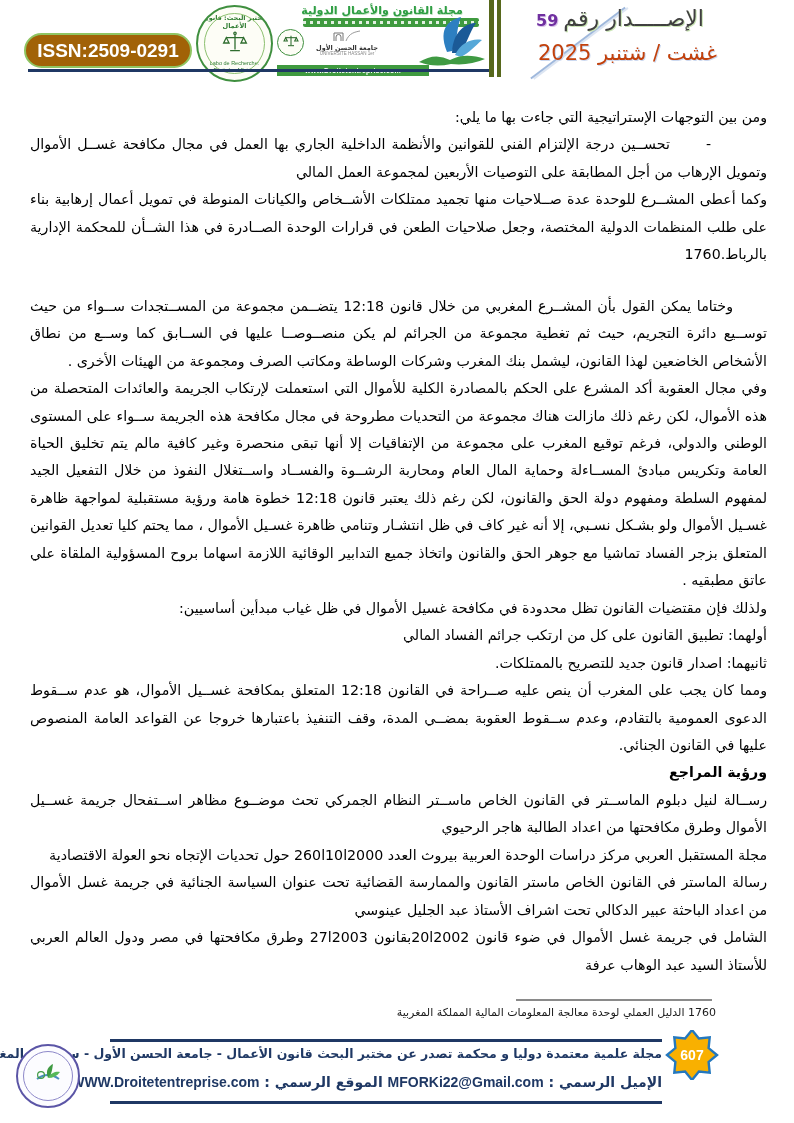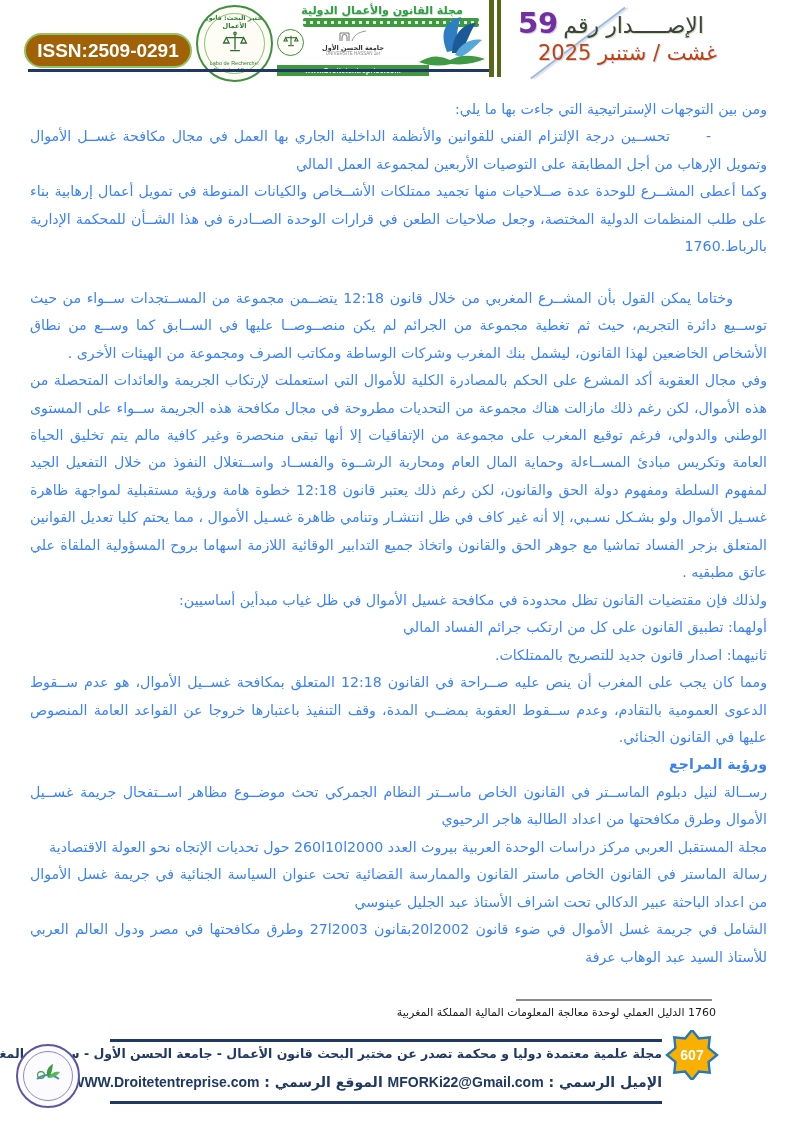--- a/index.html
+++ b/index.html
@@ -16,46 +16,46 @@
   .stamp-big .ring{position:absolute;inset:6px;border:1px solid #8bbf6e;border-radius:50%}
   .arc-top{font-size:6.5px;font-weight:bold;color:#2f7d32;line-height:8px;width:64px}
   .arc-bottom{font-size:5.5px;color:#2f7d32;line-height:7px;width:58px;font-family:"Liberation Sans",sans-serif}
 
   .center-logo{position:absolute;left:277px;top:4px;width:210px;height:66px}
   .journal-title{color:#2f9e44;font-weight:bold;font-size:11px;text-align:center;direction:rtl;
     text-shadow:0.5px 0.5px 0 #bfe3c0;white-space:nowrap}
   .journal-banner{margin:1px 8px 2px 26px;height:9px;background:#3f9a3f;border-radius:2px;
     background-image:repeating-linear-gradient(90deg,rgba(255,255,255,.85) 0 3px,rgba(63,154,63,0) 3px 7px);
     background-size:100% 3px;background-position:center;background-repeat:no-repeat}
-  .logo-row{display:flex;align-items:center;gap:18px;margin-top:1px}
+  .logo-row{display:flex;align-items:center;gap:12px;margin-top:1px}
   .stamp-mini{width:27px;height:27px;border:1.5px solid #3f8f3f;border-radius:50%;background:#fdfdf6;
     display:flex;align-items:center;justify-content:center;flex:0 0 auto}
   .uni-logo{display:flex;flex-direction:column;align-items:center;line-height:1}
   .uni-ar{font-size:6.5px;color:#333;font-weight:bold;direction:rtl;white-space:nowrap}
   .uni-fr{font-size:4.5px;color:#888;font-family:"Liberation Sans",sans-serif;white-space:nowrap}
   .bird{position:absolute;right:-4px;top:10px}
   .www-banner{position:absolute;left:0;bottom:-6px;width:152px;height:11px;background:#3f9a3f;
     color:#fff;font-size:7px;font-weight:bold;display:flex;align-items:center;justify-content:center;
     font-family:"Liberation Sans",sans-serif;letter-spacing:.2px}
   .header-rule{position:absolute;left:28px;top:69px;width:461px;height:3px;background:#1f3864}
   .vbar1{position:absolute;left:489px;top:0;width:5px;height:77px;background:#57681c}
   .vbar2{position:absolute;left:497px;top:0;width:4px;height:77px;background:#57681c}
 
   .issue-block{position:absolute;left:505px;top:0;width:289px;height:82px}
   .slash{position:absolute;left:14px;top:42px;width:118px;height:2px;background:#9fb8dc;
     transform:rotate(-37deg);box-shadow:2px 2px 0 #dce5f2}
   .issue-line1{position:absolute;right:90px;top:6px;direction:rtl;white-space:nowrap}
   .issue-label{color:#404040;font-weight:normal;font-size:22px;text-shadow:1px 1px 0 #c9e4b4}
-  .issue-number{color:#7030a0;font-weight:bold;font-size:29px;text-shadow:1px 1px 0 #d8c3ea}
+  .issue-number{color:#7030a0;font-weight:bold;font-size:16px;text-shadow:1px 1px 0 #d8c3ea}
   .issue-date{position:absolute;right:77px;top:41px;direction:rtl;color:#c2410c;font-weight:normal;
     font-size:21px;text-shadow:1px 1px 0 #ccd9f0;white-space:nowrap}
 
   
-  .body-text{position:absolute;left:30px;right:27px;top:96px;direction:rtl;text-align:justify;
-    font-size:14.2px;line-height:27.45px;color:#3b82f6}
+  .body-text{position:absolute;left:30px;right:27px;top:104px;direction:rtl;text-align:justify;
+    font-size:14.2px;line-height:27.45px;color:#000000}
   .para{margin:0}
   .indent{text-indent:34px}
   .bullet{text-indent:56px}
   .bullet-gap{display:inline-block;width:36px}
   .heading{font-weight:bold}
   .gap-before{margin-top:24px}
 
   
   .fn-sep{position:absolute;left:516px;top:999px;width:196px;height:2px;background:#8a8a8a}
   .fn-text{position:absolute;right:78px;top:1006px;direction:rtl;font-size:11px;color:#1a1a1a;white-space:nowrap}

